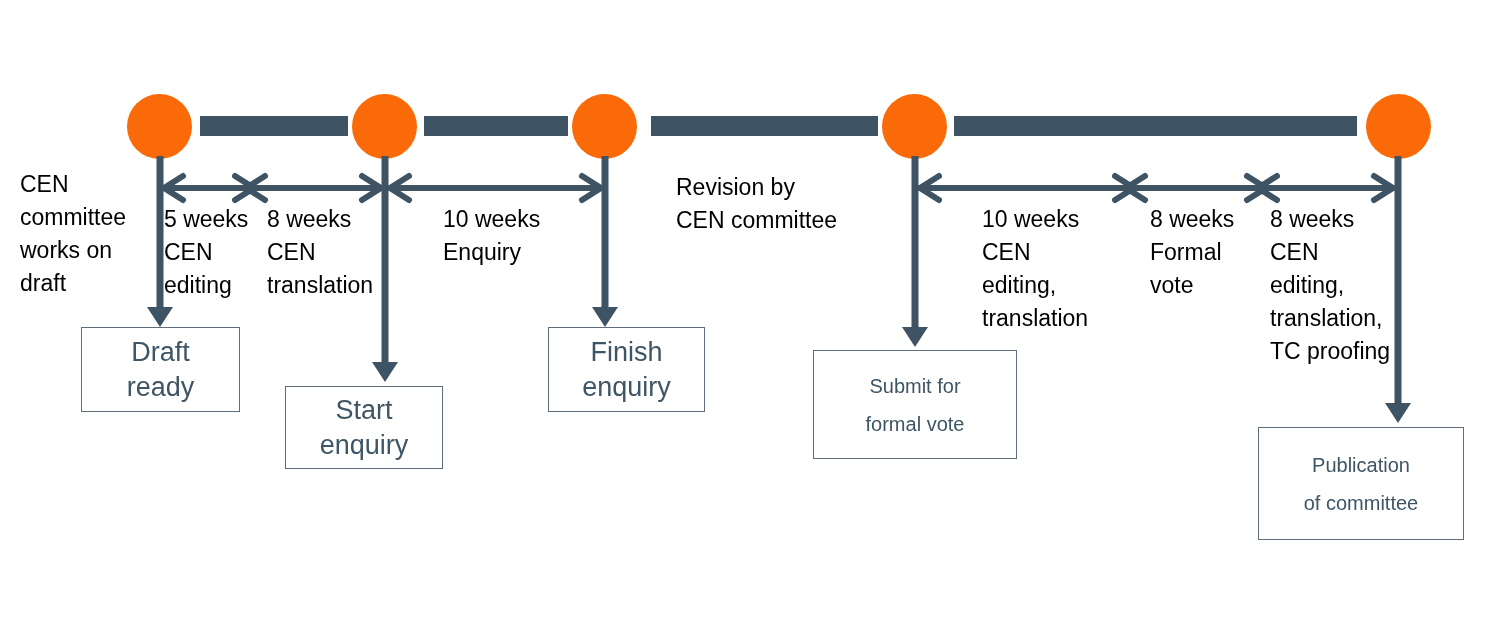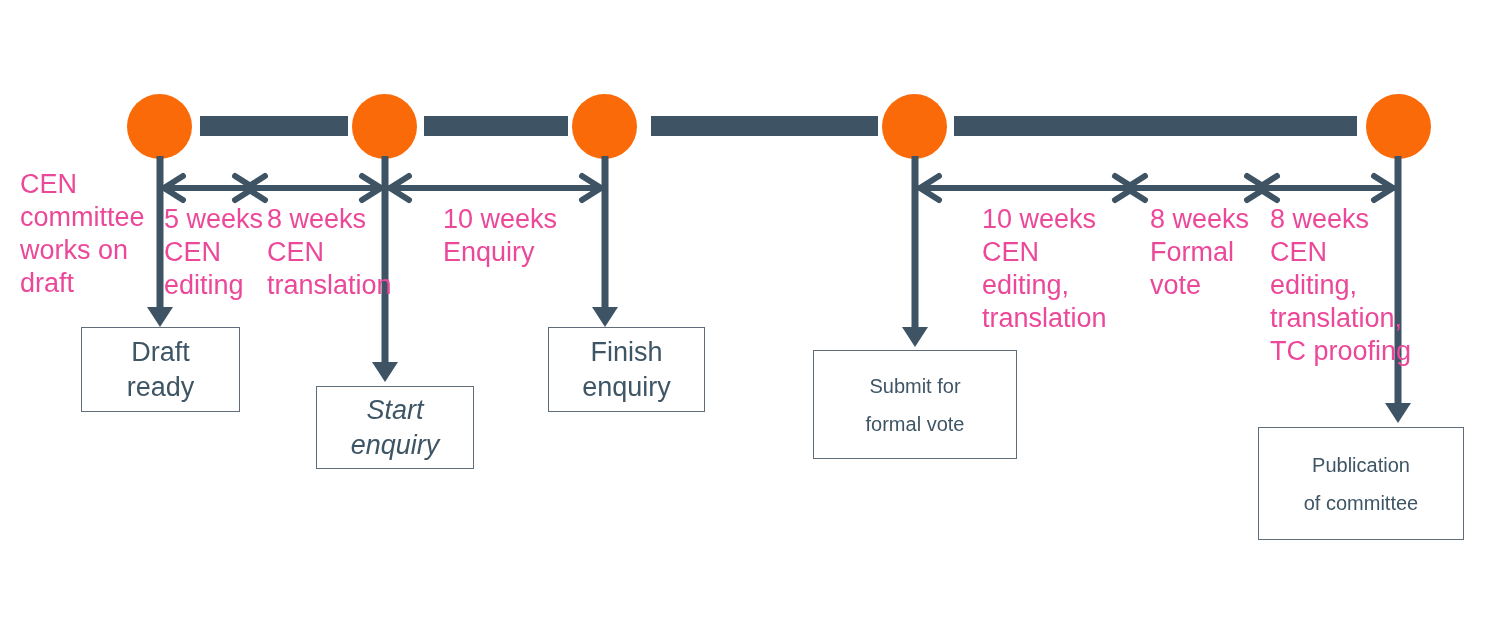--- a/index.html
+++ b/index.html
@@ -25,23 +25,23 @@
   }
   #connector-layer {
     position: absolute;
     left: 0; top: 0;
     width: 1504px; height: 617px;
     pointer-events: none;
   }
   .note, .interval-label {
     position: absolute;
     white-space: pre-line;
-    font-size: 27px;
+    font-size: 23px;
     line-height: 33px;
-    color: #ec4899;
+    color: #000000;
   }
   .milestone-box {
     position: absolute;
     background: #ffffff;
     border: 1.5px solid #5e6d79;
     display: flex;
     align-items: center;
     justify-content: center;
     text-align: center;
     white-space: pre-line;
@@ -123,20 +123,22 @@
           <path d="M1374,176 L1393,188 L1374,200"></path>
         </g>
       </g>
     </g>
   </svg>
 
   <div class="note" style="left:20px; top:168px;">CEN
 committee
 works on
 draft</div>
+  <div class="note" style="left:676px; top:171px;">Revision by
+CEN committee</div>
 
   <div class="interval-label" style="left:164px; top:203px;">5 weeks
 CEN
 editing</div>
   <div class="interval-label" style="left:267px; top:203px;">8 weeks
 CEN
 translation</div>
   <div class="interval-label" style="left:443px; top:203px;">10 weeks
 Enquiry</div>
   <div class="interval-label" style="left:982px; top:203px;">10 weeks
@@ -147,21 +149,21 @@
 Formal
 vote</div>
   <div class="interval-label" style="left:1270px; top:203px;">8 weeks
 CEN
 editing,
 translation,
 TC proofing</div>
 
   <div class="milestone-box" style="left:81px; top:327px; width:157px; height:83px;">Draft
 ready</div>
-  <div class="milestone-box" style="left:316px; top:386px; width:156px; height:81px;font-style:italic;">Start
+  <div class="milestone-box" style="left:285px; top:386px; width:156px; height:81px;">Start
 enquiry</div>
   <div class="milestone-box" style="left:548px; top:327px; width:155px; height:83px;">Finish
 enquiry</div>
   <div class="milestone-box big" style="left:813px; top:350px; width:202px; height:107px;">Submit for
 formal vote</div>
   <div class="milestone-box big" style="left:1258px; top:427px; width:204px; height:111px;">Publication
 of committee</div>
 
 </div>
 

